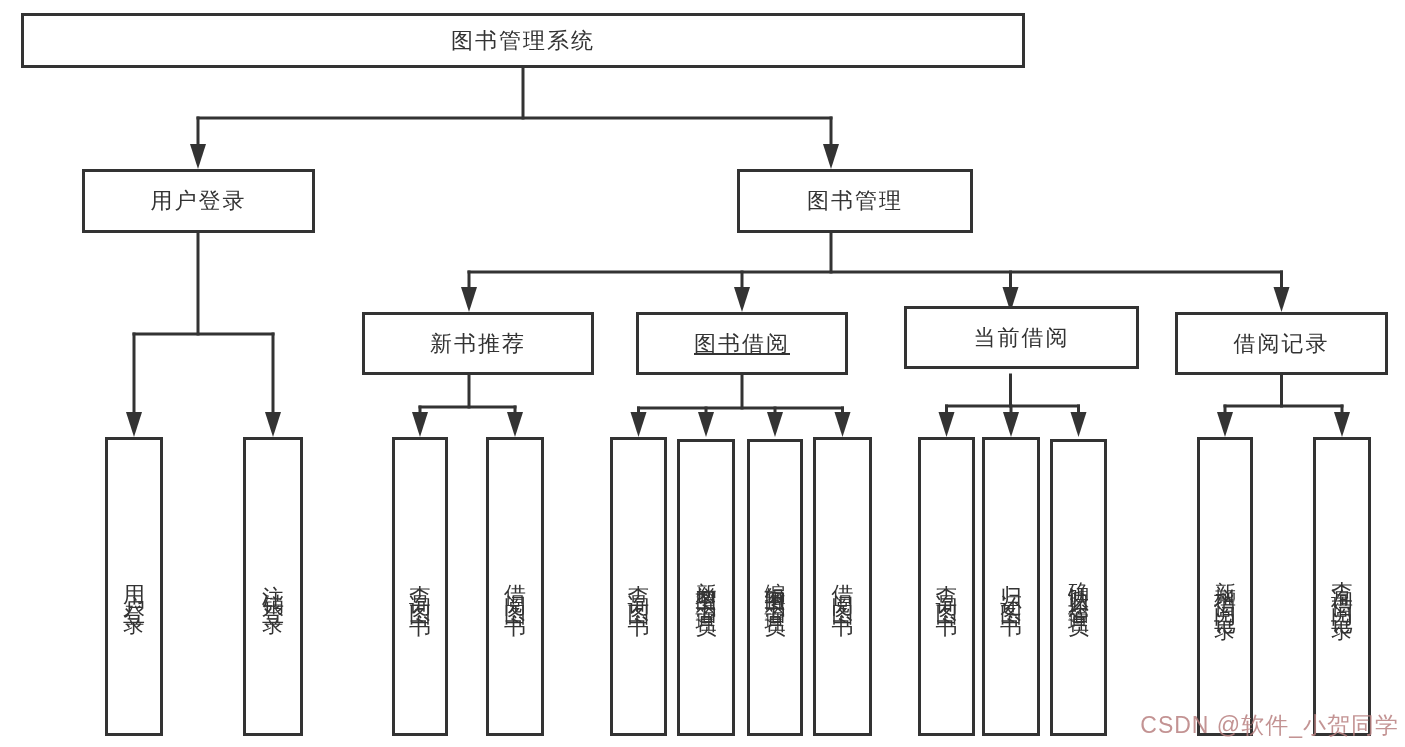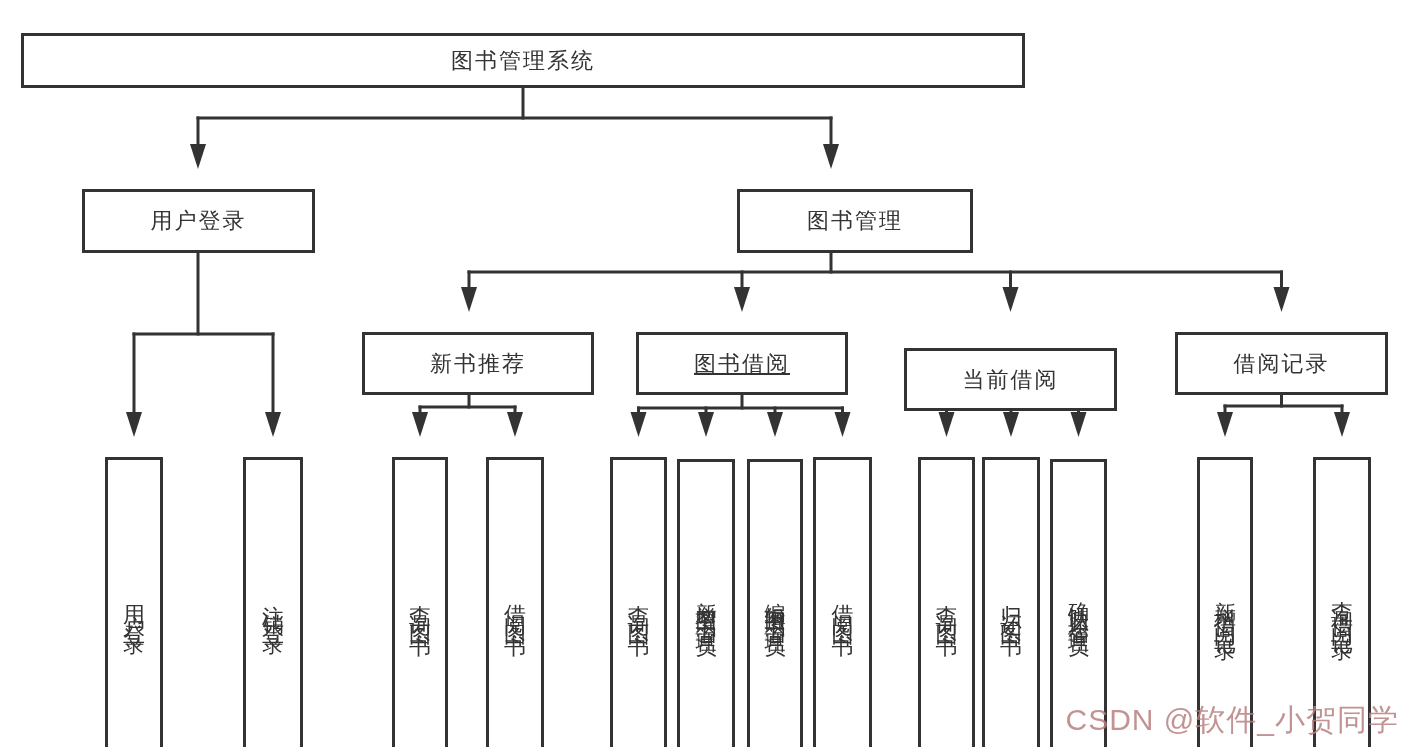--- a/index.html
+++ b/index.html
@@ -25,40 +25,39 @@
   .node {
     position: absolute;
     box-sizing: border-box;
     border: 3px solid #333333;
     background: #ffffff;
     display: flex;
     align-items: center;
     justify-content: center;
     color: #333333;
     z-index: 2;
-    margin-top: 20px;
   }
   .hbox {
     font-size: 22px;
     letter-spacing: 2px;
     white-space: nowrap;
   }
   .vbox {
     writing-mode: vertical-rl;
     font-size: 22px;
     white-space: nowrap;
   }
   .sp4 { letter-spacing: 10px; }
   .sp6 { letter-spacing: 8px; }
   .splong { letter-spacing: 5px; font-size: 21px; }
   #watermark {
     position: absolute;
     right: 6px;
     bottom: 6px;
-    font-size: 30px;
+    font-size: 23px;
     color: rgba(185, 128, 128, 0.85);
     z-index: 3;
     letter-spacing: 1px;
     white-space: nowrap;
   }
 </style>
 </head>
 <body>
 
 <div id="canvas">
@@ -128,21 +127,21 @@
   <div class="node hbox" style="left:737px; top:169px; width:236px; height:64px;">
     <span>图书管理</span>
   </div>
 
   <div class="node hbox" style="left:362px; top:312px; width:232px; height:63px;">
     <span>新书推荐</span>
   </div>
   <div class="node hbox" style="left:636px; top:312px; width:212px; height:63px;text-decoration:underline;">
     <span>图书借阅</span>
   </div>
-  <div class="node hbox" style="left:904px; top:328px; width:213px; height:63px;align-items:center;">
+  <div class="node hbox" style="left:904px; top:306px; width:235px; height:63px;align-items:center;">
     <span>当前借阅</span>
   </div>
   <div class="node hbox" style="left:1175px; top:312px; width:213px; height:63px;">
     <span>借阅记录</span>
   </div>
 
   <div class="node vbox sp4" style="left:105px; top:437px; width:58px; height:299px;">
     <span>用户登录</span>
   </div>
   <div class="node vbox sp4" style="left:243px; top:437px; width:60px; height:299px;">

